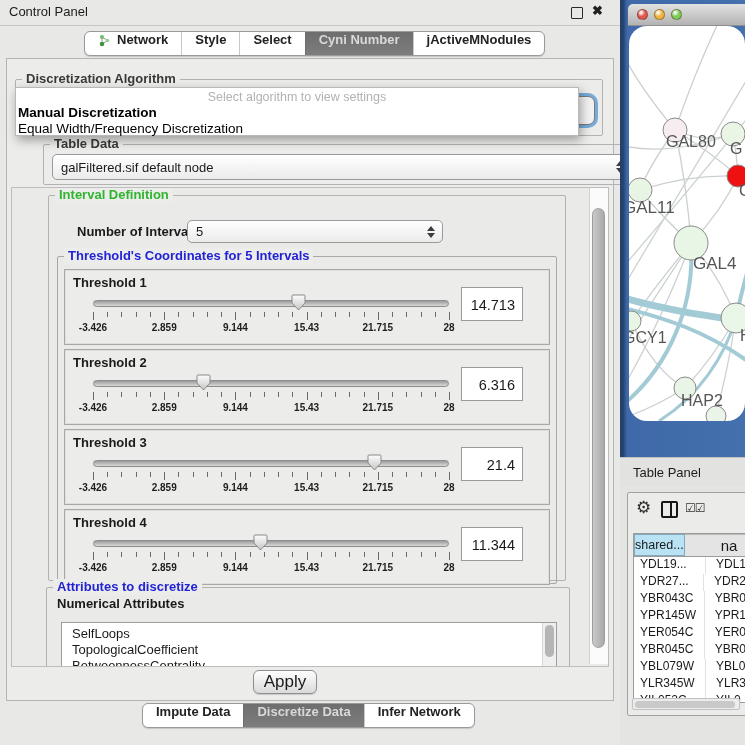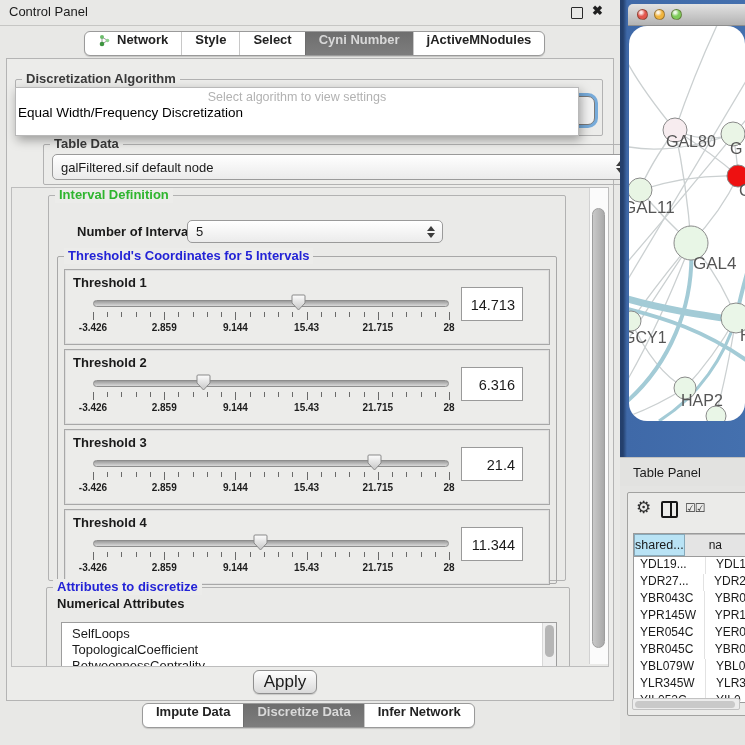--- a/index.html
+++ b/index.html
@@ -80,21 +80,21 @@
   
   #tp-bar{left:620px;top:457px;width:125px;height:29px;background:#e2e2e0;border-top:1px solid #c2c2c0;display:flex;align-items:center;padding-left:13px;font-size:13px;color:#1c1c1c;box-sizing:border-box;}
   #table-window{left:627px;top:492px;width:118px;height:222px;background:#ebebe9;border:1px solid #a2a2a0;border-radius:2px;}
   #gear-icon{left:8px;top:4px;font-size:17px;color:#2e2e2e;}
   #col-icon{left:33px;top:8px;width:13px;height:13px;border:2px solid #161616;border-radius:2px;}
   #col-icon:after{content:"";position:absolute;left:50%;top:0;bottom:0;border-left:2px solid #161616;}
   #check-icons{left:57px;top:8px;font-size:12px;color:#333;letter-spacing:-1px;}
   #tp-table{left:5px;top:40px;width:112px;height:168px;background:#ffffff;border:1px solid #9b9b9b;overflow:hidden;}
   #tp-header{display:flex;height:22px;border-bottom:1px solid #9b9b9b;}
   #tp-header .hc1{width:72px;background:#b9e3f5;border:1px solid #86a9ba;box-sizing:border-box;text-align:center;font-size:12.5px;line-height:20px;}
-  #tp-header .hc2{width:200px;background:#e4e4e4;border-top:1px solid #bbb;padding-left:24px;font-size:12px;line-height:21px;box-sizing:border-box;}
+  #tp-header .hc2{width:200px;background:#e4e4e4;border-top:1px solid #bbb;padding-left:36px;font-size:15px;line-height:21px;box-sizing:border-box;}
   .trow{display:flex;height:17px;font-size:12px;}
   .trow .c1{width:72px;padding-left:6px;box-sizing:border-box;border-right:1px solid #e2e2e2;}
   .trow .c2{padding-left:10px;}
   #hscroll{position:absolute;left:4px;top:205px;width:108px;height:12px;background:#ececec;border:1px solid #c2c2c2;border-radius:2px;box-sizing:border-box;}
   #hscroll .thumb{position:absolute;left:2px;top:1.5px;width:100px;height:7px;background:#c9c9c9;border-radius:4px;}
 
   svg text{font-family:"Liberation Sans",sans-serif;}
 </style>
 </head>
 <body>
@@ -144,20 +144,21 @@
 
   <div class="abs" id="main-panel">
 
     <div class="group" style="left:8px;top:20px;width:586px;height:55px;">
       <span class="gtitle">Discretization Algorithm</span>
     </div>
     <div class="abs" id="focus-combo"></div>
 
     <div class="abs" id="algo-popup">
       <div class="prompt">Select algorithm to view settings</div>
+      <div class="opt sel">Manual Discretization</div>
       <div class="opt">Equal Width/Frequency Discretization</div>
     </div>
 
     <div class="group" style="left:8px;top:85px;width:586px;height:39px;margin-left:28px;">
       <span class="gtitle">Table Data</span>
       <div class="combo" style="left:8px;top:9px;width:570px;height:24px;">
         <span>galFiltered.sif default node</span>
         <span class="spin">
             <i class="up"></i>
             <i class="dn"></i>

